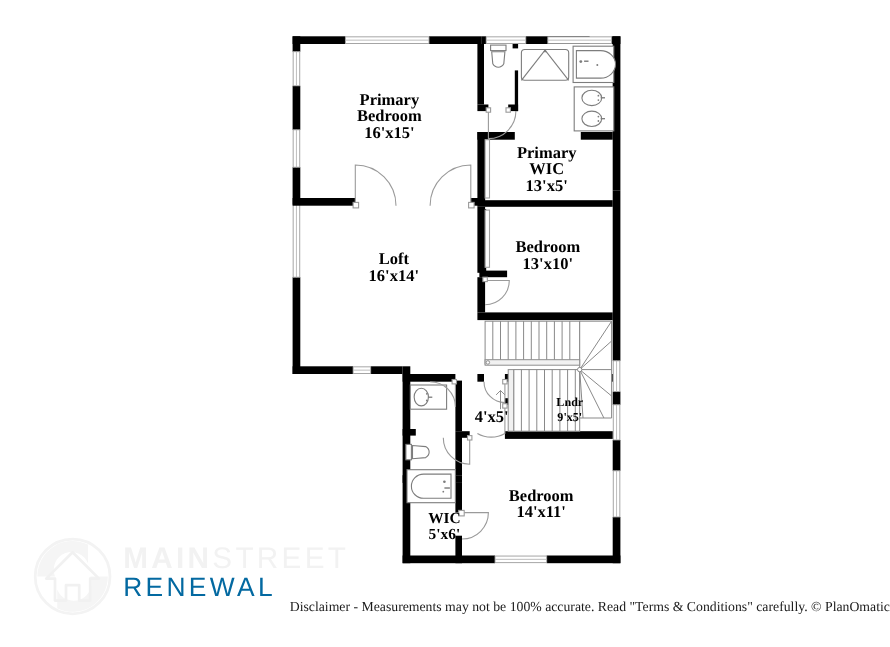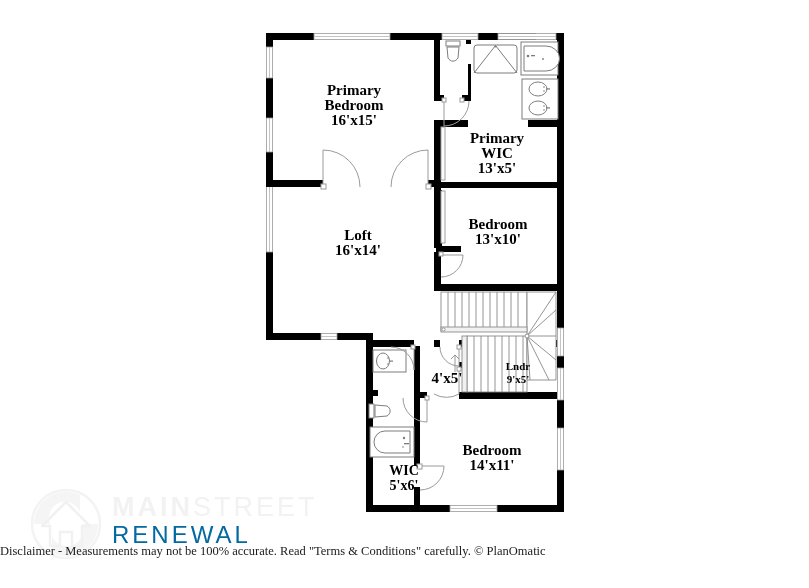--- a/index.html
+++ b/index.html
@@ -53,21 +53,21 @@
     color: #0369a1;
     letter-spacing: 3px;
     font-family: "Liberation Sans", "DejaVu Sans", sans-serif;
     white-space: nowrap;
   }
   .disclaimer {
     position: absolute;
     left: 0;
     top: 544px;
     width: 809px;
-    text-align: left;
+    text-align: right;
     font-family: "Liberation Serif", "DejaVu Serif", serif;
     font-size: 12.5px;
     color: #1a1a1a;
     white-space: nowrap;
   }
   svg text {
     font-family: "Liberation Serif", "DejaVu Serif", serif;
     font-weight: bold;
     fill: #000000;
     text-anchor: middle;

